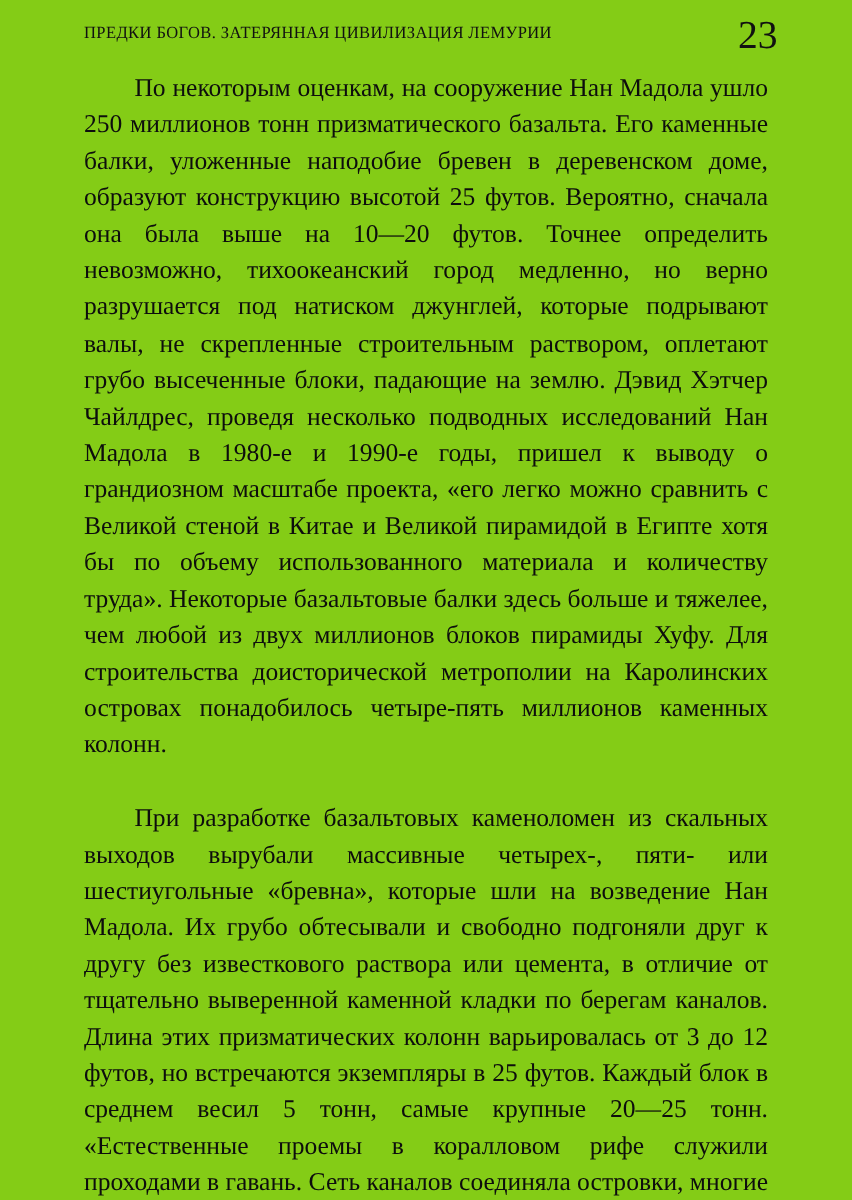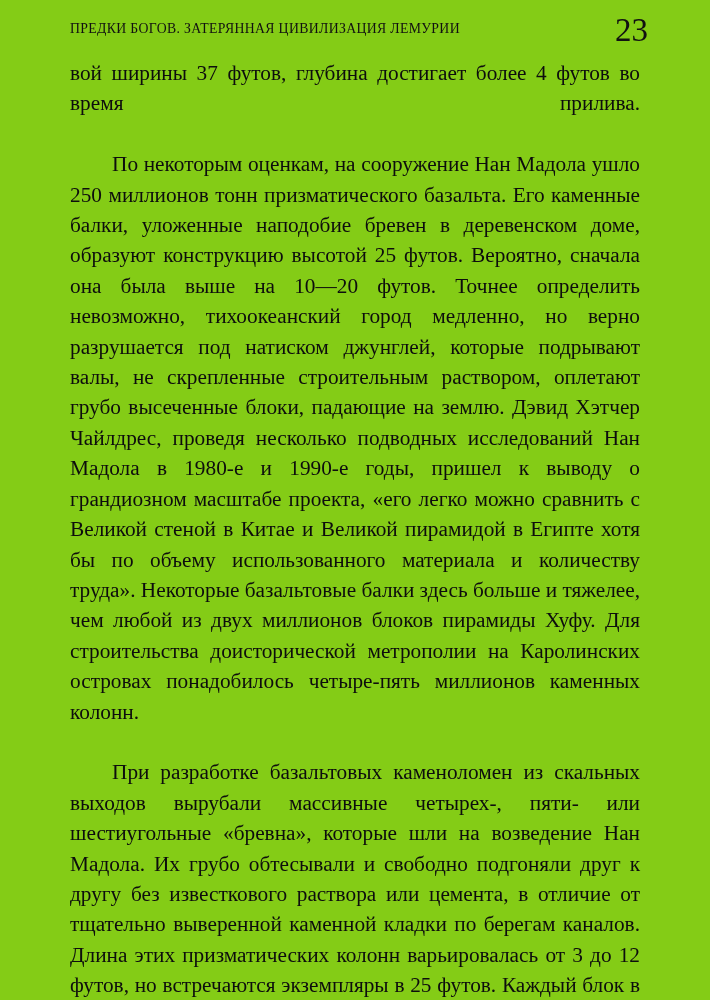--- a/index.html
+++ b/index.html
@@ -93,18 +93,17 @@
 
 <div class="page">
 
   <div class="running-head">
     <span class="running-head-title">ПРЕДКИ БОГОВ. ЗАТЕРЯННАЯ ЦИВИЛИЗАЦИЯ ЛЕМУРИИ</span>
   </div>
 
   <div class="page-number">23</div>
 
   <div class="text-block">
-    <p class="para">вой ширины 37 футов, глубина достигает более 4 футов во время прилива.</p>
     <p class="para indent">По некоторым оценкам, на сооружение Нан Мадола ушло 250 миллионов тонн призматического базальта. Его каменные балки, уложенные наподобие бревен в деревенском доме, образуют конструкцию высотой 25 футов. Вероятно, сначала она была выше на 10—20 футов. Точнее определить невозможно, тихоокеанский город медленно, но верно разрушается под натиском джунглей, которые подрывают валы, не скрепленные строительным раствором, оплетают грубо высеченные блоки, падающие на землю. Дэвид Хэтчер Чайлдрес, проведя несколько подводных исследований Нан Мадола в 1980-е и 1990-е годы, пришел к выводу о грандиозном масштабе проекта, «его легко можно сравнить с Великой стеной в Китае и Великой пирамидой в Египте хотя бы по объему использованного материала и количеству труда». Некоторые базальтовые балки здесь больше и тяжелее, чем любой из двух миллионов блоков пирамиды Хуфу. Для строительства доисторической метрополии на Каролинских островах понадобилось четыре-пять миллионов каменных колонн.</p>
     <p class="para indent">При разработке базальтовых каменоломен из скальных выходов вырубали массивные четырех-, пяти- или шестиугольные «бревна», которые шли на возведение Нан Мадола. Их грубо обтесывали и свободно подгоняли друг к другу без известкового раствора или цемента, в отличие от тщательно выверенной каменной кладки по берегам каналов. Длина этих призматических колонн варьировалась от 3 до 12 футов, но встречаются экземпляры в 25 футов. Каждый блок в среднем весил 5 тонн, самые крупные 20—25 тонн. «Естественные проемы в коралловом рифе служили проходами в гавань. Сеть каналов соединяла островки, многие из которых были</p>
   </div>
 
 </div>
 
 </body></html>

